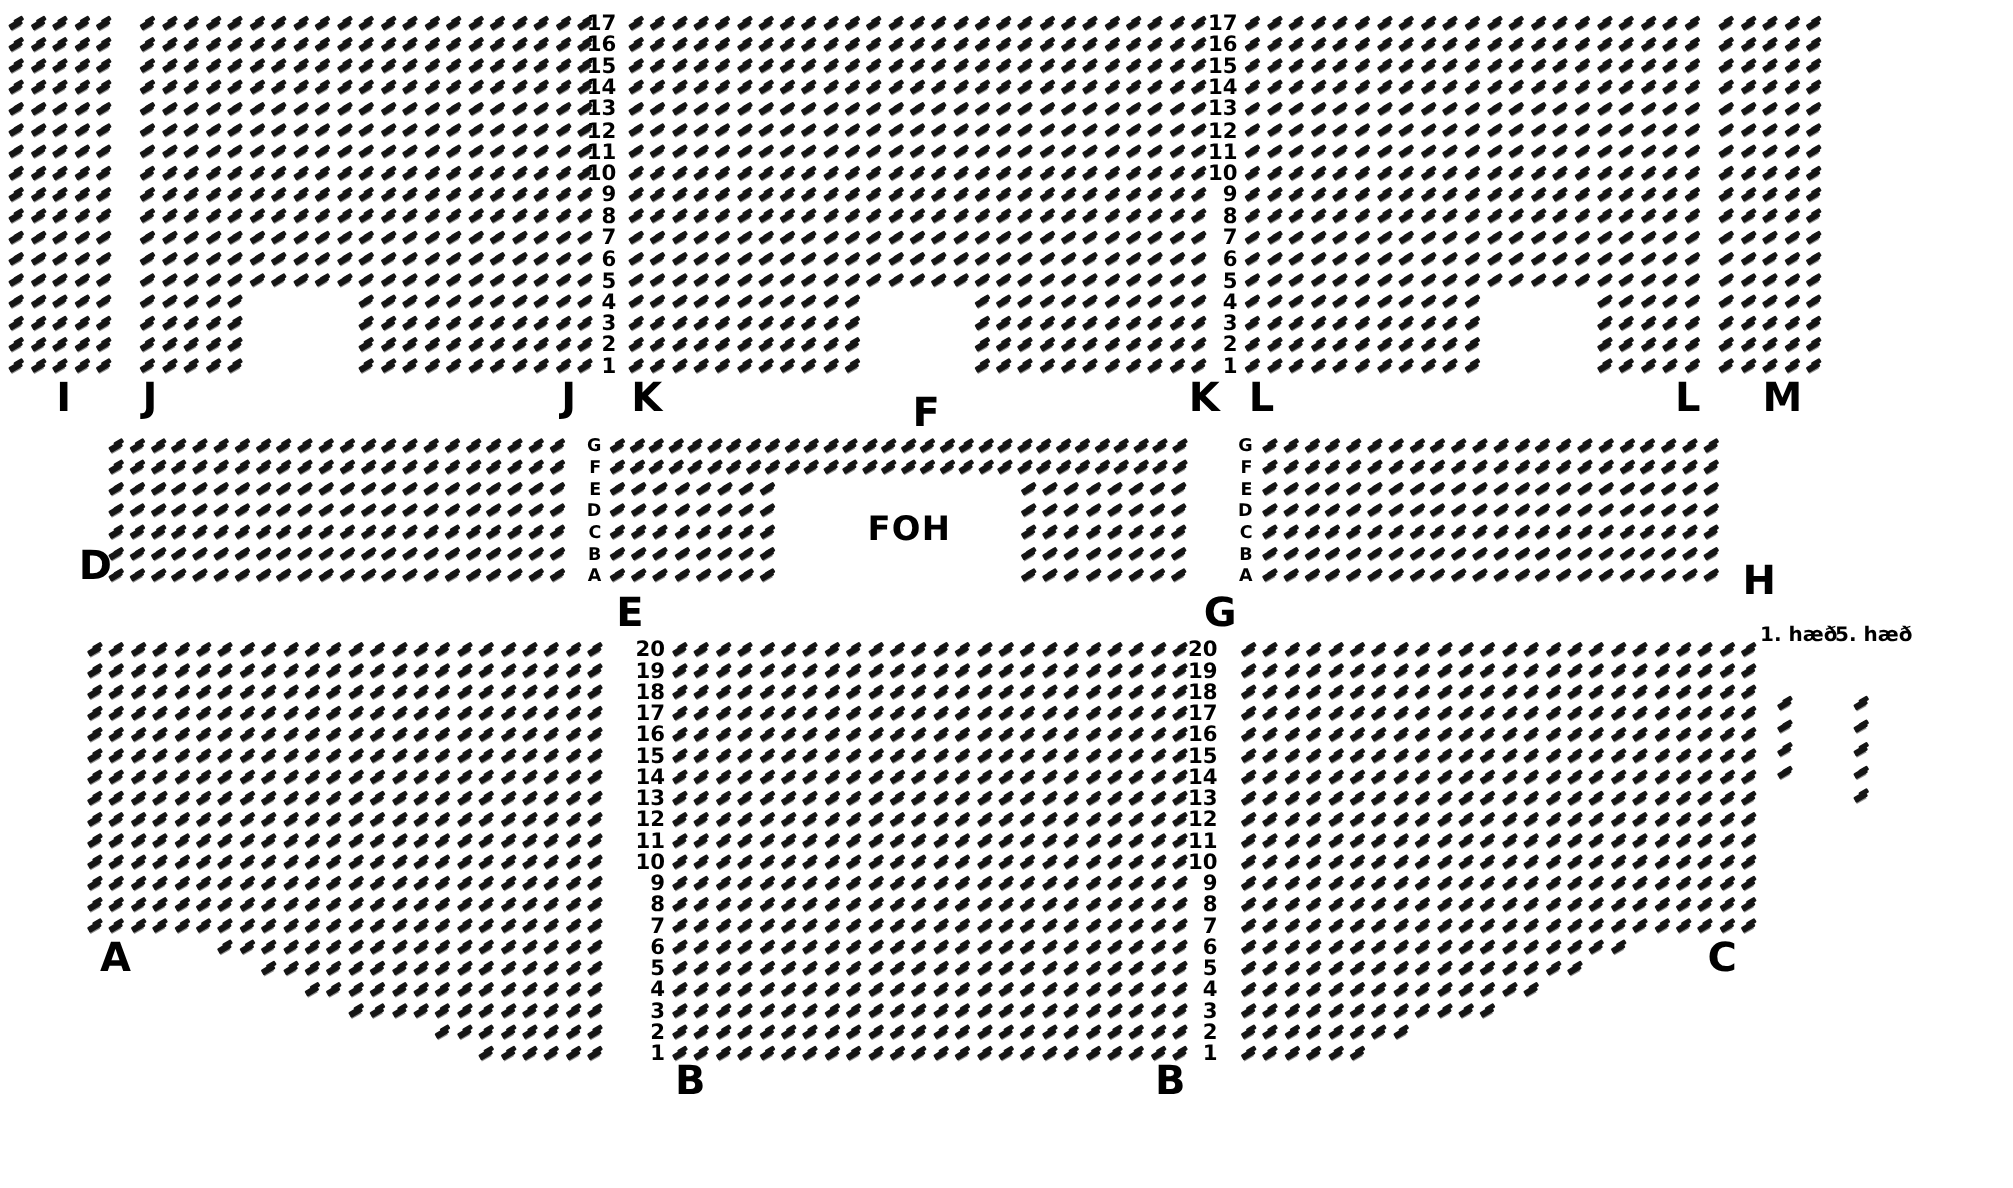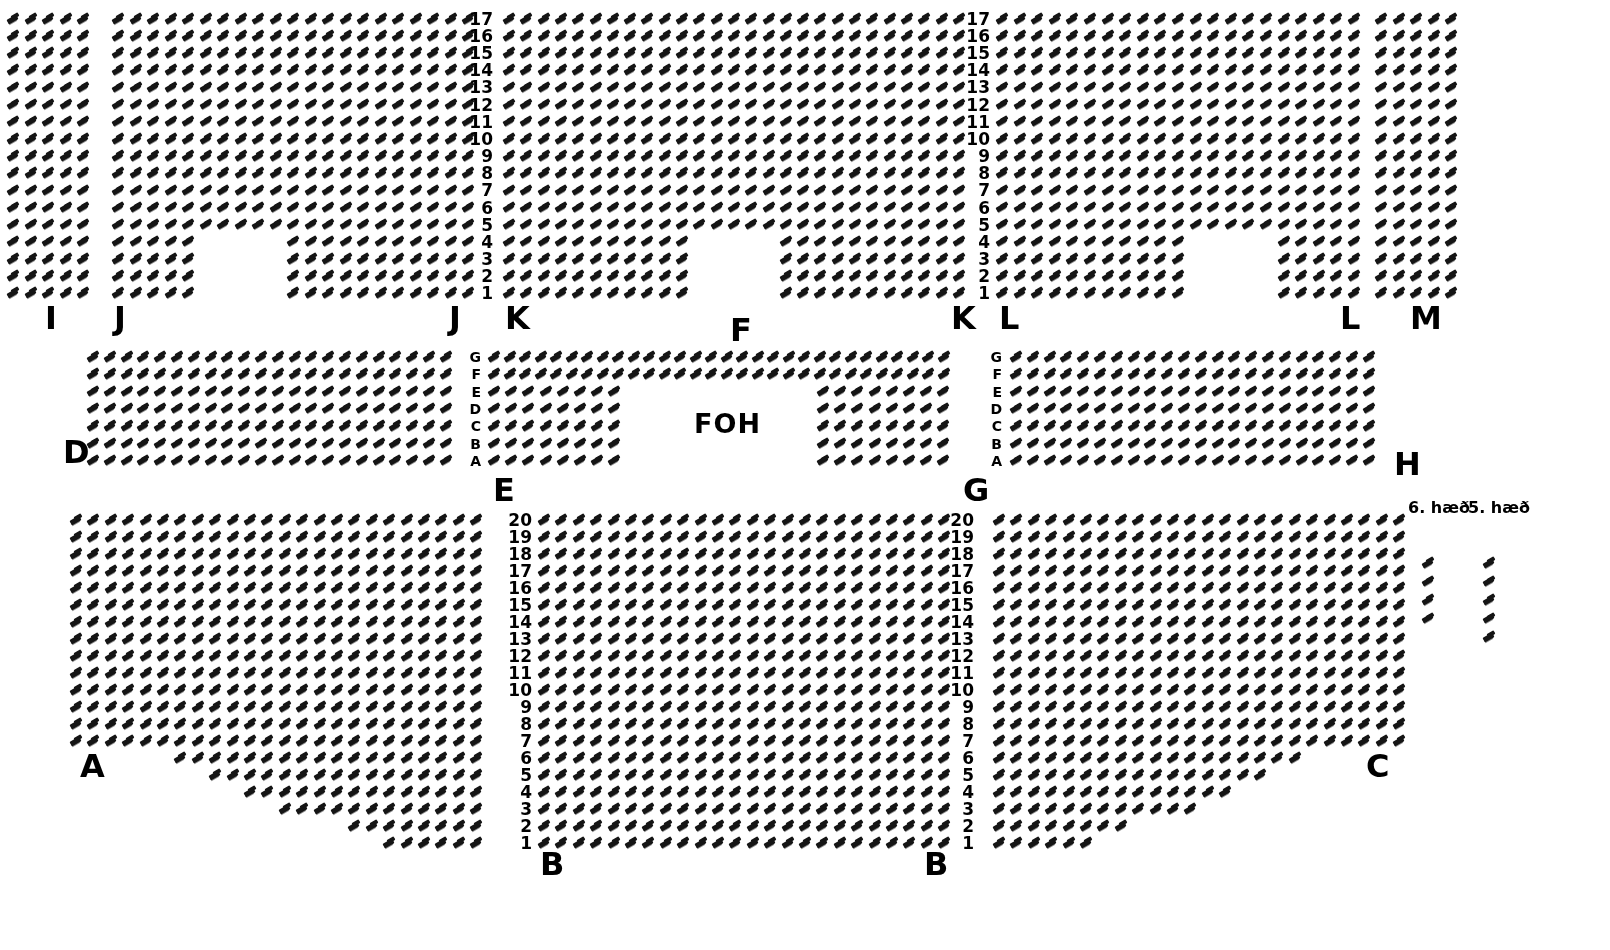--- a/index.html
+++ b/index.html
@@ -3168,21 +3168,21 @@
     <div class="seclabel" style="left: 1340px; top: 302px;">L</div>
     <div class="seclabel" style="left: 1410px; top: 302px;">M</div>
     <div class="seclabel" style="left: 63px; top: 436px;">D</div>
     <div class="seclabel" style="left: 493px; top: 474px;">E</div>
     <div class="seclabel" style="left: 963px; top: 474px;">G</div>
     <div class="seclabel" style="left: 1394px; top: 448px;">H</div>
     <div class="seclabel" style="left: 80px; top: 750px;">A</div>
     <div class="seclabel" style="left: 540px; top: 848px;">B</div>
     <div class="seclabel" style="left: 924px; top: 848px;">B</div>
     <div class="seclabel" style="left: 1366px; top: 750px;">C</div>
-    <div class="legendlabel" style="left: 1408px; top: 500px;">6. hæð</div>
+    <div class="legendlabel" style="left: 1408px; top: 500px;">1. hæð</div>
     <div class="seat" style="left: 1422px; top: 558px;"></div>
     <div class="seat" style="left: 1422px; top: 576.5px;"></div>
     <div class="seat" style="left: 1422px; top: 595px;"></div>
     <div class="seat" style="left: 1422px; top: 613.5px;"></div>
     <div class="legendlabel" style="left: 1468px; top: 500px;">5. hæð</div>
     <div class="seat" style="left: 1483px; top: 558px;"></div>
     <div class="seat" style="left: 1483px; top: 576.5px;"></div>
     <div class="seat" style="left: 1483px; top: 595px;"></div>
     <div class="seat" style="left: 1483px; top: 613.5px;"></div>
     <div class="seat" style="left: 1483px; top: 632px;"></div>

